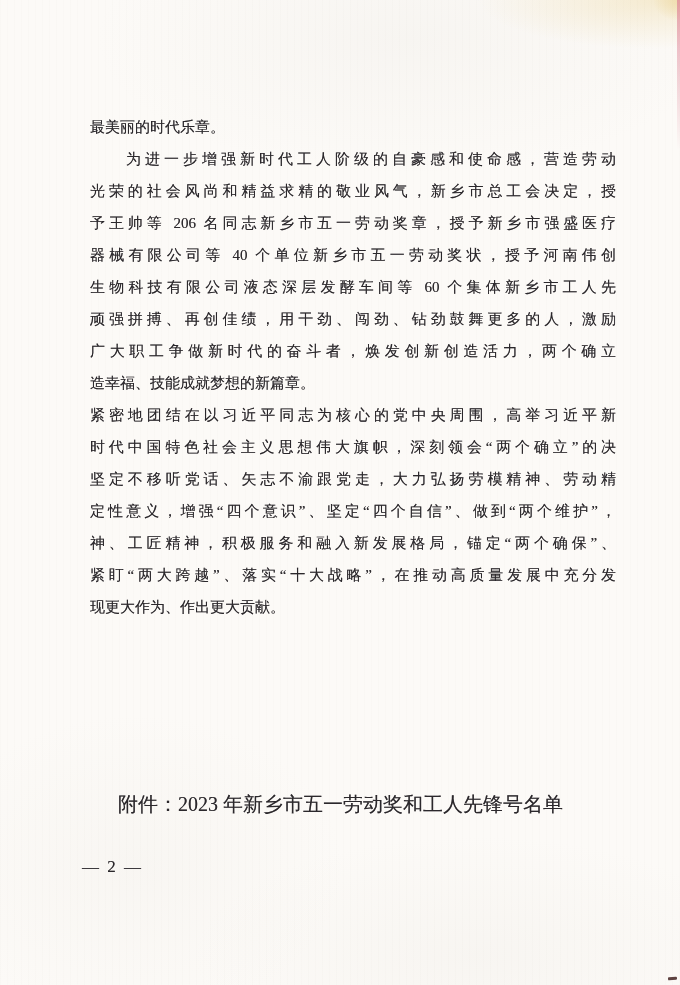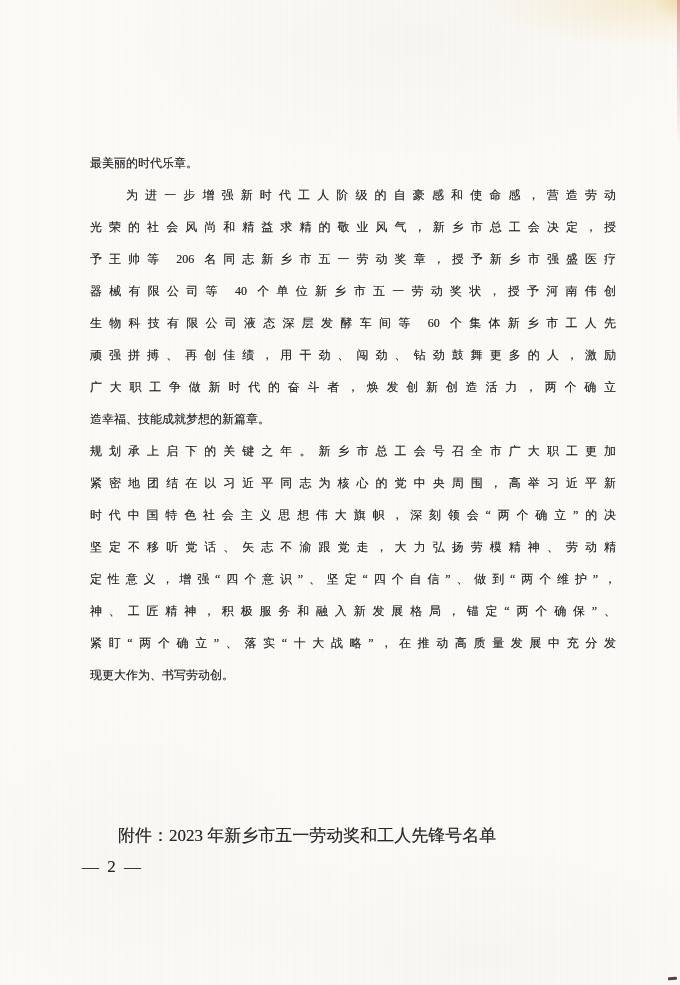--- a/index.html
+++ b/index.html
@@ -42,35 +42,34 @@
     opacity:.8;
   }
   .mark-br{
     position:absolute;right:3px;bottom:5px;width:9px;height:3px;
     background:var(--corner-mark-color);
     transform:rotate(-6deg);border-radius:1px;
   }
   .doc-body{
     position:absolute;left:90px;top:111px;width:526px;
     color:var(--ink-color);
-    font-size:12px;line-height:32px;
+    font-size:15px;line-height:32px;
     text-shadow:0 0 .4px rgba(43,40,44,.55);
-    margin-top:36px;
   }
   .doc-line{
     text-align:justify;
     text-align-last:left;
     white-space:normal;
   }
   .doc-line.fill{ text-align-last:justify; }
   .doc-line.indent{ text-indent:36px; }
   .attachment{
-    position:absolute;left:90px;top:820px;width:526px;
+    position:absolute;left:90px;top:788px;width:526px;
     color:var(--ink-color);
-    font-size:17px;line-height:32px;
+    font-size:20px;line-height:32px;
     text-indent:28px;
     text-shadow:0 0 .4px rgba(43,40,44,.55);
   }
   .page-number{
     position:absolute;left:82px;top:854px;
     color:var(--ink-color);
     font-size:17px;line-height:26px;
     letter-spacing:2px;
     text-shadow:0 0 .4px rgba(43,40,44,.5);
   }
@@ -84,25 +83,24 @@
   <div class="doc-body">
       <div class="doc-line">最美丽的时代乐章。</div>
       <div class="doc-line indent fill">为进一步增强新时代工人阶级的自豪感和使命感，营造劳动</div>
       <div class="doc-line fill">光荣的社会风尚和精益求精的敬业风气，新乡市总工会决定，授</div>
       <div class="doc-line fill">予王帅等 206 名同志新乡市五一劳动奖章，授予新乡市强盛医疗</div>
       <div class="doc-line fill">器械有限公司等 40 个单位新乡市五一劳动奖状，授予河南伟创</div>
       <div class="doc-line fill">生物科技有限公司液态深层发酵车间等 60 个集体新乡市工人先</div>
       <div class="doc-line fill">顽强拼搏、再创佳绩，用干劲、闯劲、钻劲鼓舞更多的人，激励</div>
       <div class="doc-line fill">广大职工争做新时代的奋斗者，焕发创新创造活力，两个确立</div>
       <div class="doc-line">造幸福、技能成就梦想的新篇章。</div>
-      <div class="doc-line fill">规划承上启下的关键之年。新乡市总工会号召全市广大职工更加</div>
       <div class="doc-line fill">紧密地团结在以习近平同志为核心的党中央周围，高举习近平新</div>
       <div class="doc-line fill">时代中国特色社会主义思想伟大旗帜，深刻领会“两个确立”的决</div>
       <div class="doc-line fill">坚定不移听党话、矢志不渝跟党走，大力弘扬劳模精神、劳动精</div>
       <div class="doc-line fill">定性意义，增强“四个意识”、坚定“四个自信”、做到“两个维护”，</div>
       <div class="doc-line fill">神、工匠精神，积极服务和融入新发展格局，锚定“两个确保”、</div>
-      <div class="doc-line fill">紧盯“两个确立”、落实“十大战略”，在推动高质量发展中充分发</div>
-      <div class="doc-line">现更大作为、书写劳动创。</div>
+      <div class="doc-line fill">紧盯“两大跨越”、落实“十大战略”，在推动高质量发展中充分发</div>
+      <div class="doc-line">现更大作为、作出更大贡献。</div>
     </div>
   <div class="attachment doc-line">附件：2023 年新乡市五一劳动奖和工人先锋号名单</div>
   <div class="page-number">— 2 —</div>
   <div class="mark-br"></div>
 </div>
 
 </body></html>

